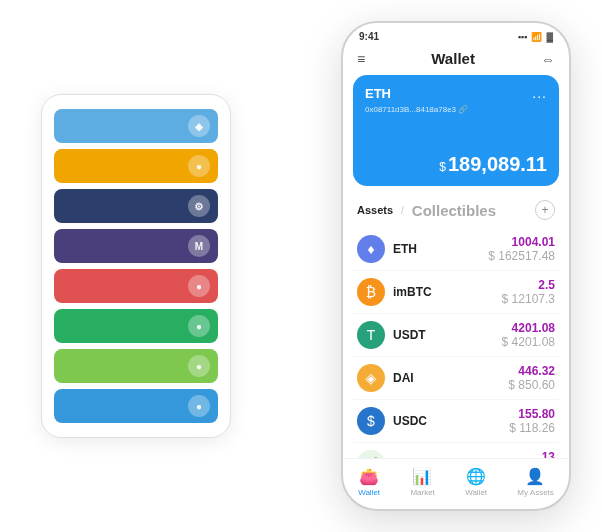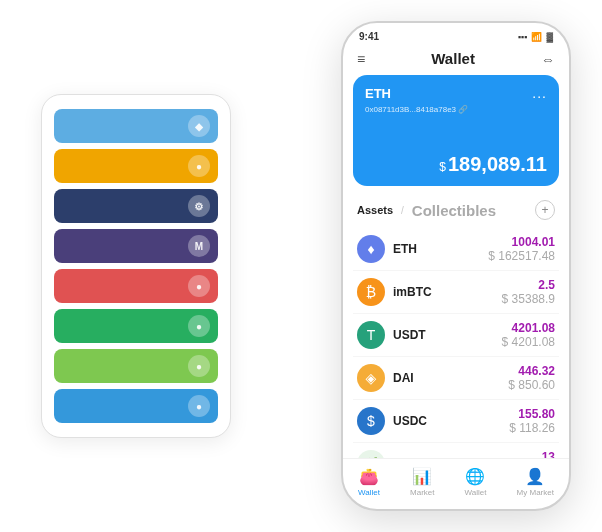--- a/index.html
+++ b/index.html
@@ -371,21 +371,21 @@
             <div class="asset-usd">$ 162517.48</div>
           </div>
         </div>
         <div class="asset-row">
           <div class="asset-left">
             <div class="asset-icon" style="background: rgb(247, 147, 26); color: rgb(255, 255, 255); font-size: 14px;">₿</div>
             <div class="asset-name">imBTC</div>
           </div>
           <div class="asset-right">
             <div class="asset-amount">2.5</div>
-            <div class="asset-usd">$ 35388.9</div>
+            <div class="asset-usd">$ 12107.3</div>
           </div>
         </div>
         <div class="asset-row">
           <div class="asset-left">
             <div class="asset-icon" style="background: rgb(38, 161, 123); color: rgb(255, 255, 255); font-size: 14px;">T</div>
             <div class="asset-name">USDT</div>
           </div>
           <div class="asset-right">
             <div class="asset-amount">4201.08</div>
             <div class="asset-usd">$ 4201.08</div>
@@ -431,18 +431,18 @@
         <div class="nav-item">
           <div class="nav-icon">📊</div>
           <div class="nav-label">Market</div>
         </div>
         <div class="nav-item">
           <div class="nav-icon">🌐</div>
           <div class="nav-label">Wallet</div>
         </div>
         <div class="nav-item">
           <div class="nav-icon">👤</div>
-          <div class="nav-label">My Market</div>
+          <div class="nav-label">My Assets</div>
         </div>
       </div>
 
   </div>
 </div>
 
 </body></html>

